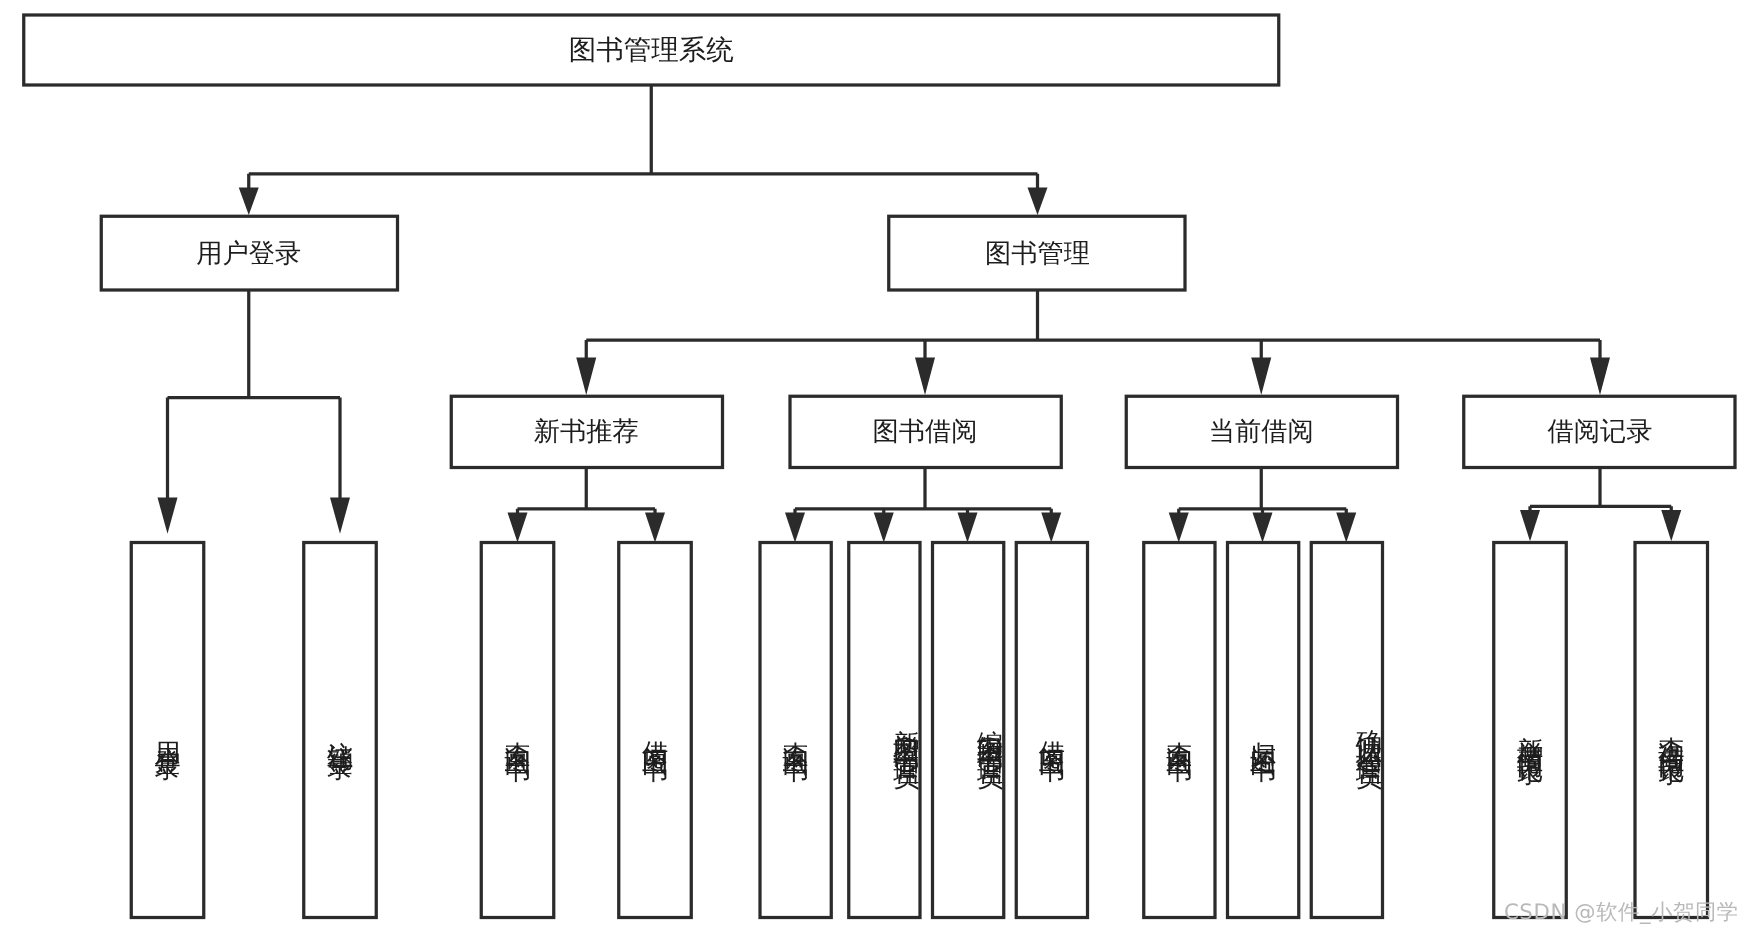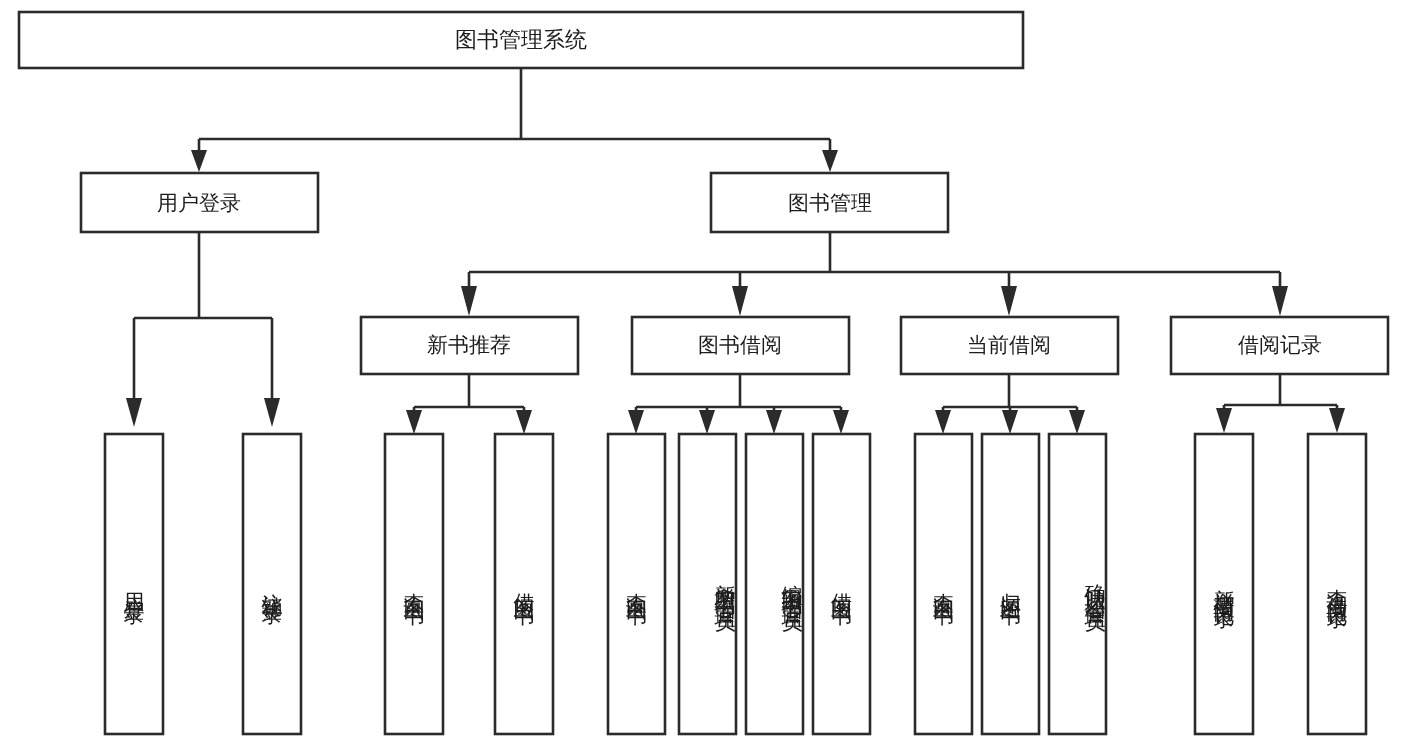--- a/index.html
+++ b/index.html
@@ -199,14 +199,15 @@
   <div class="vlabel" style="left:746px; top:440px; width:57px; height:290px; align-items:flex-start;">编辑图书（管理员）</div>
   <div class="vlabel" style="left:813px; top:434px; width:57px; height:300px;">借阅图书</div>
 
   <div class="vlabel" style="left:915px; top:434px; width:57px; height:300px;">查询图书</div>
   <div class="vlabel" style="left:982px; top:434px; width:57px; height:300px;">归还图书</div>
   <div class="vlabel" style="left:1049px; top:440px; width:57px; height:290px; align-items:flex-start;">确认归还（管理员）</div>
 
   <div class="vlabel" style="left:1195px; top:434px; width:58px; height:300px;">新增借阅记录</div>
   <div class="vlabel" style="left:1308px; top:434px; width:58px; height:300px;">查询借阅记录</div>
 
+  <div id="watermark">CSDN @软件_小贺同学</div>
 
 </div>
 
 </body></html>

